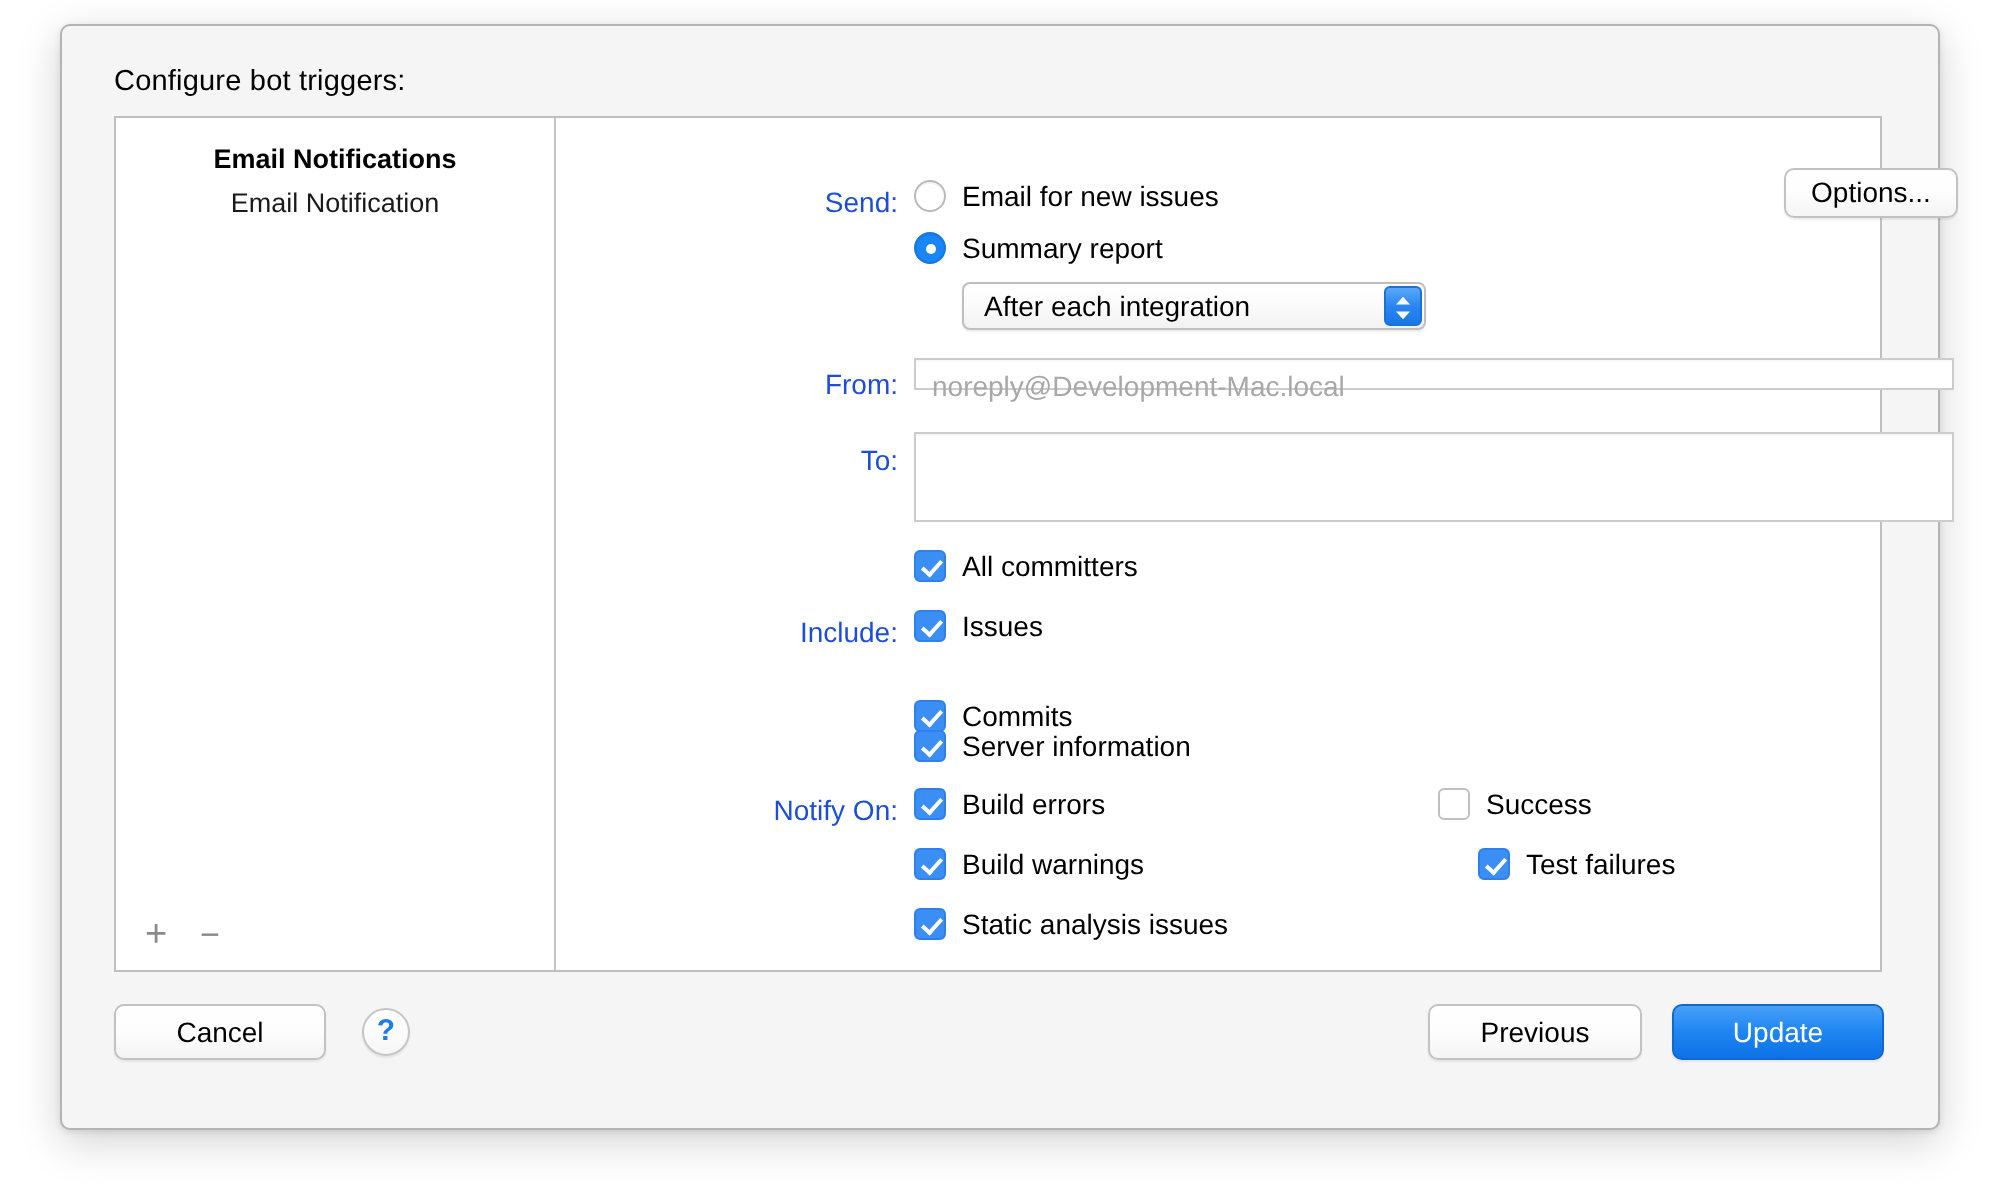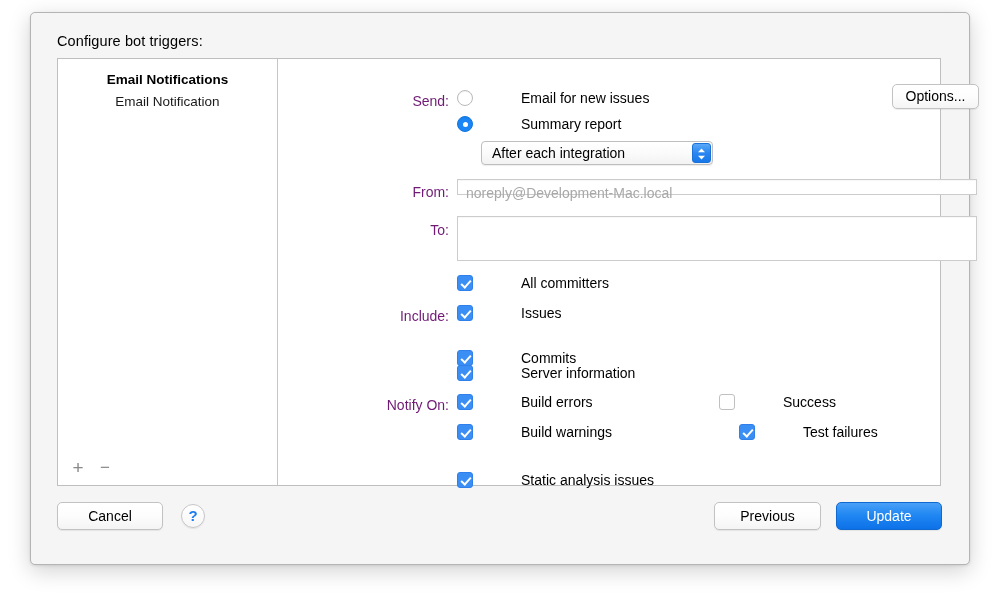--- a/index.html
+++ b/index.html
@@ -121,32 +121,31 @@
     left: 221px;
     top: 0;
     right: 0;
     bottom: 0;
     background: #ffffff;
   }
 
   .row-label {
     position: absolute;
     font-size: 14px;
-    color: #701a75;
+    color: #1d4ed8;
     text-align: right;
     white-space: nowrap;
   }
 
   
   .ctl-row {
     position: absolute;
     display: flex;
     align-items: center;
     white-space: nowrap;
-    gap: 40px;
   }
 
   .radio {
     width: 16px;
     height: 16px;
     border-radius: 50%;
     box-sizing: border-box;
     background: #ffffff;
     border: 1px solid #b9b9b9;
     box-shadow: 0 1px 0 rgba(0,0,0,0.05) inset;
@@ -376,21 +375,21 @@
         <div class="row-label" style="left:40px; top:338px; width:130px;">Notify On:</div>
 
         <div class="ctl-row" style="left:178px; top:335px;">
           <span class="cbox on"></span>
           <span class="ctl-label">Build errors</span>
         </div>
         <div class="ctl-row" style="left:178px; top:365px;">
           <span class="cbox on"></span>
           <span class="ctl-label">Build warnings</span>
         </div>
-        <div class="ctl-row" style="left:178px; top:413px;">
+        <div class="ctl-row" style="left:178px; top:395px;">
           <span class="cbox on"></span>
           <span class="ctl-label">Static analysis issues</span>
         </div>
 
         <div class="ctl-row" style="left:440px; top:335px;">
           <span class="cbox"></span>
           <span class="ctl-label">Success</span>
         </div>
         <div class="ctl-row" style="left:460px; top:365px;">
           <span class="cbox on"></span>

